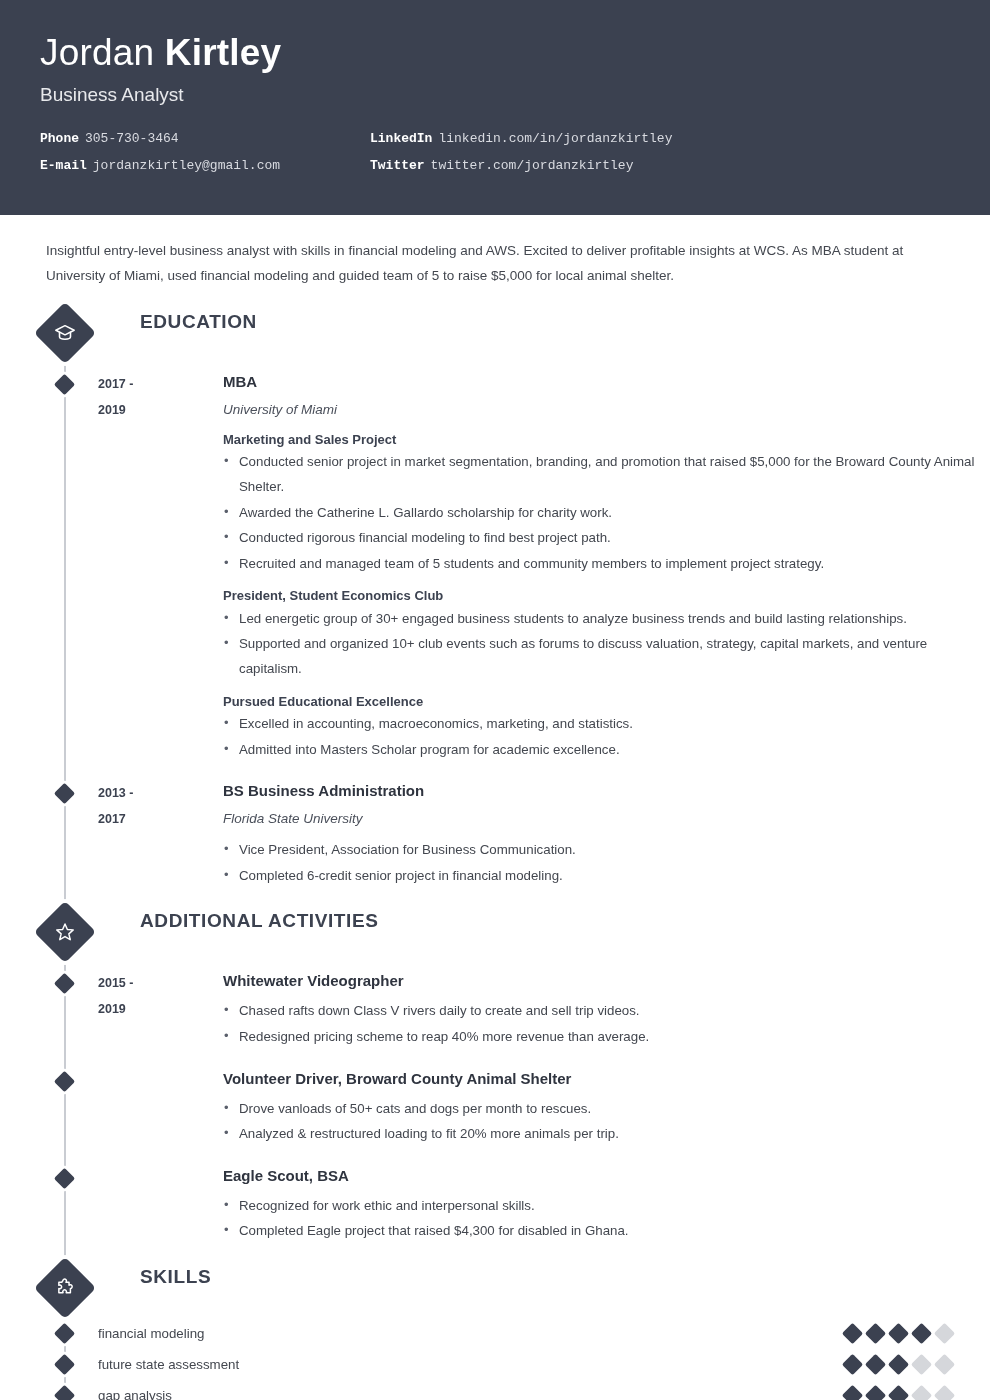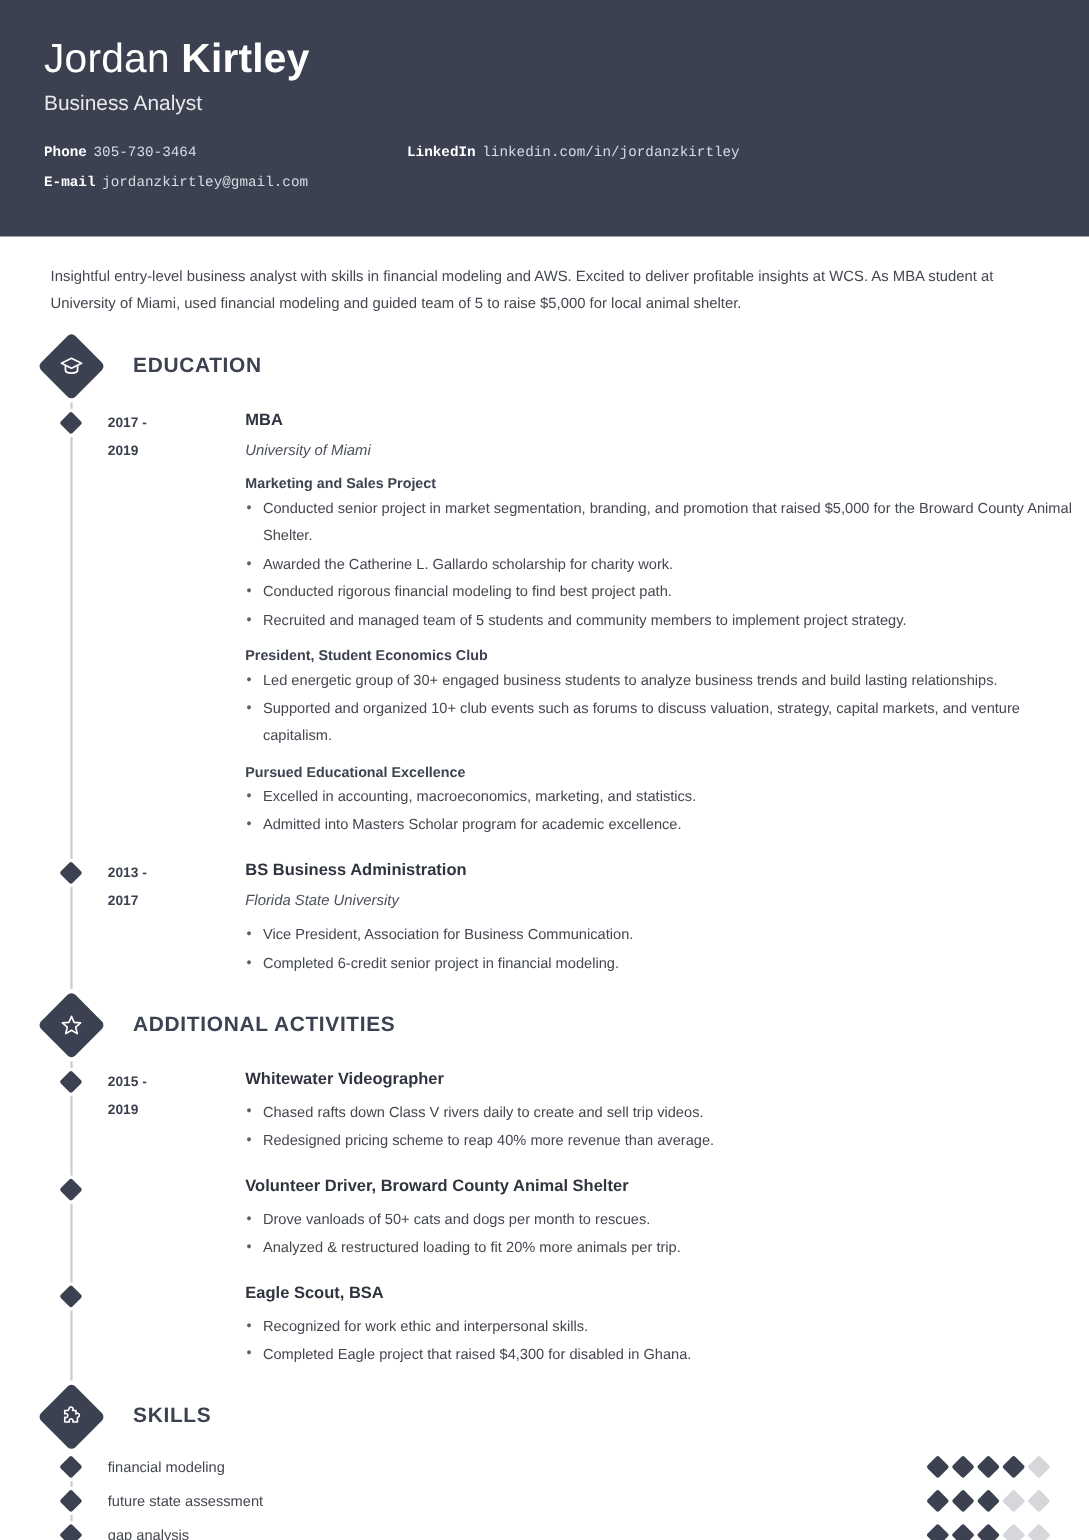--- a/index.html
+++ b/index.html
@@ -68,22 +68,23 @@
     bottom: 40px;
     width: 2px;
     background: #c9ccd2;
     z-index: 0;
   }
 
   
   .section { position: relative; z-index: 1; }
   .section-head {
     display: flex;
-    align-items: center;
+    align-items: flex-start;
     margin-top: 22px;
+    gap: 19px;
   }
   .sec-badge {
     width: 44px; height: 44px;
     margin-left: 43px;
     background: #3b4150;
     transform: rotate(45deg);
     border-radius: 5px;
     display: flex;
     align-items: center;
     justify-content: center;
@@ -210,20 +211,23 @@
     <div class="contact-grid">
       <div class="contact-item">
         <span class="lbl">Phone</span><span class="val">305-730-3464</span>
       </div>
       <div class="contact-item">
         <span class="lbl">LinkedIn</span><span class="val">linkedin.com/in/jordanzkirtley</span>
       </div>
       <div class="contact-item">
         <span class="lbl">E-mail</span><span class="val">jordanzkirtley@gmail.com</span>
       </div>
+      <div class="contact-item">
+        <span class="lbl">Twitter</span><span class="val">twitter.com/jordanzkirtley</span>
+      </div>
     </div>
   </div>
 
   <div class="summary">Insightful entry-level business analyst with skills in financial modeling and AWS. Excited to deliver profitable insights at WCS. As MBA student at University of Miami, used financial modeling and guided team of 5 to raise $5,000 for local animal shelter.</div>
 
   <div class="body">
     <div class="rail"></div>
 
     <div class="section">
       <div class="section-head">

